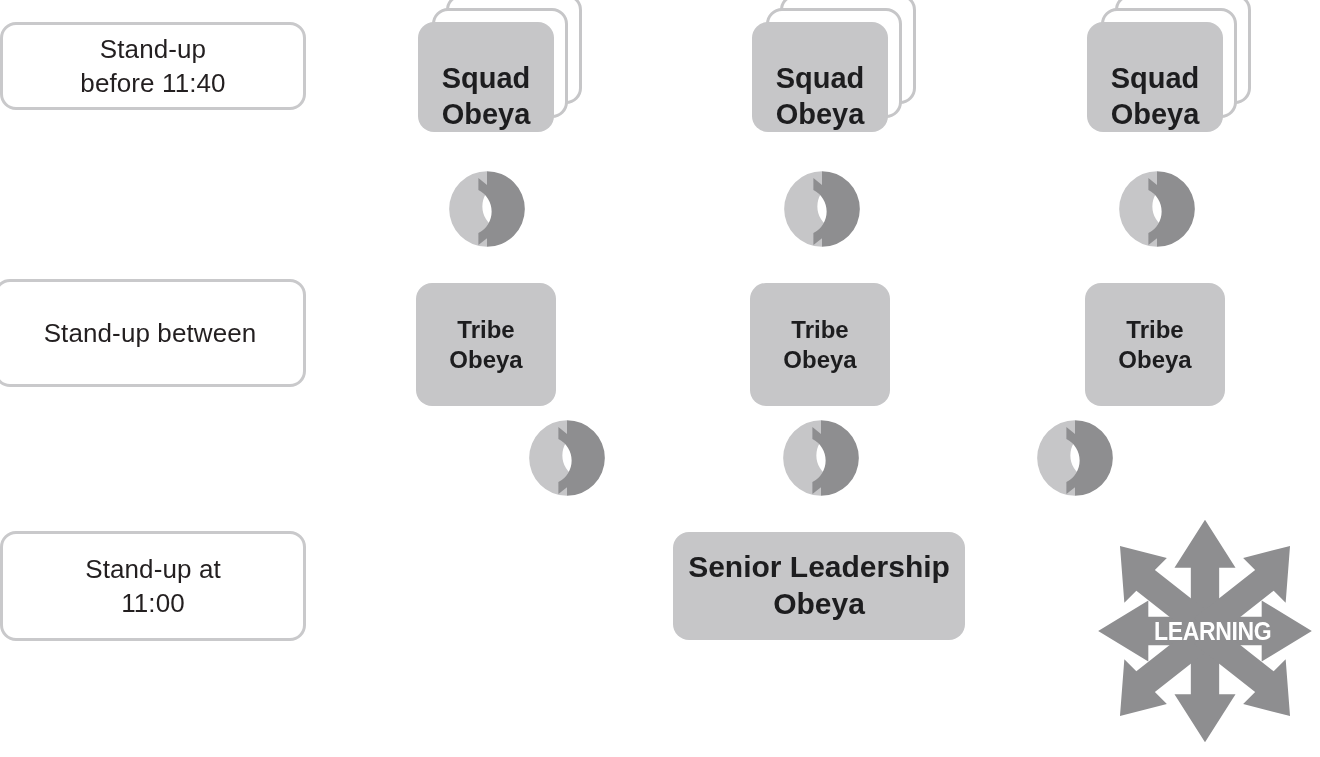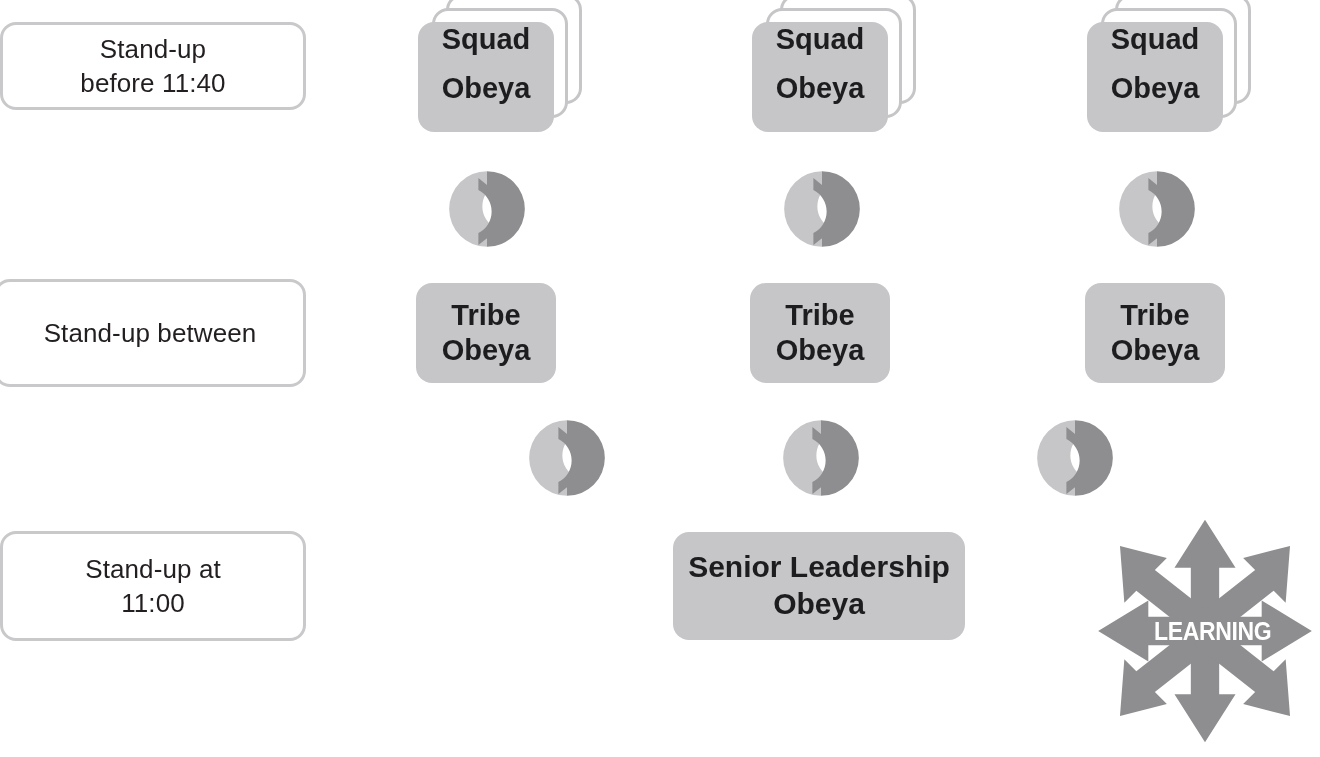--- a/index.html
+++ b/index.html
@@ -65,48 +65,47 @@
     left: 0px;
     top: 28px;
     box-sizing: border-box;
     width: 136px;
     height: 110px;
     background: #c6c6c8;
     border-radius: 16px;
     display: flex;
     flex-direction: column;
     align-items: center;
-    justify-content: flex-start;
+    justify-content: flex-end;
     text-align: center;
     font-size: 29px;
     font-weight: 700;
     line-height: 1.22;
     color: #1d1d1f;
-    gap: 14px;
   }
 
   
   .obeya-box {
     position: absolute;
     box-sizing: border-box;
     background: #c6c6c8;
     border-radius: 16px;
     display: flex;
     flex-direction: column;
     align-items: center;
     justify-content: center;
     text-align: center;
     font-weight: 700;
     color: #1d1d1f;
     line-height: 1.22;
   }
   .obeya-box.tribe {
     width: 140px;
-    height: 100px;
-    font-size: 29px;
+    height: 123px;
+    font-size: 24px;
   }
   .obeya-box.senior {
     width: 292px;
     height: 108px;
     font-size: 30px;
   }
 
   
   .cycle-icon {
     position: absolute;

